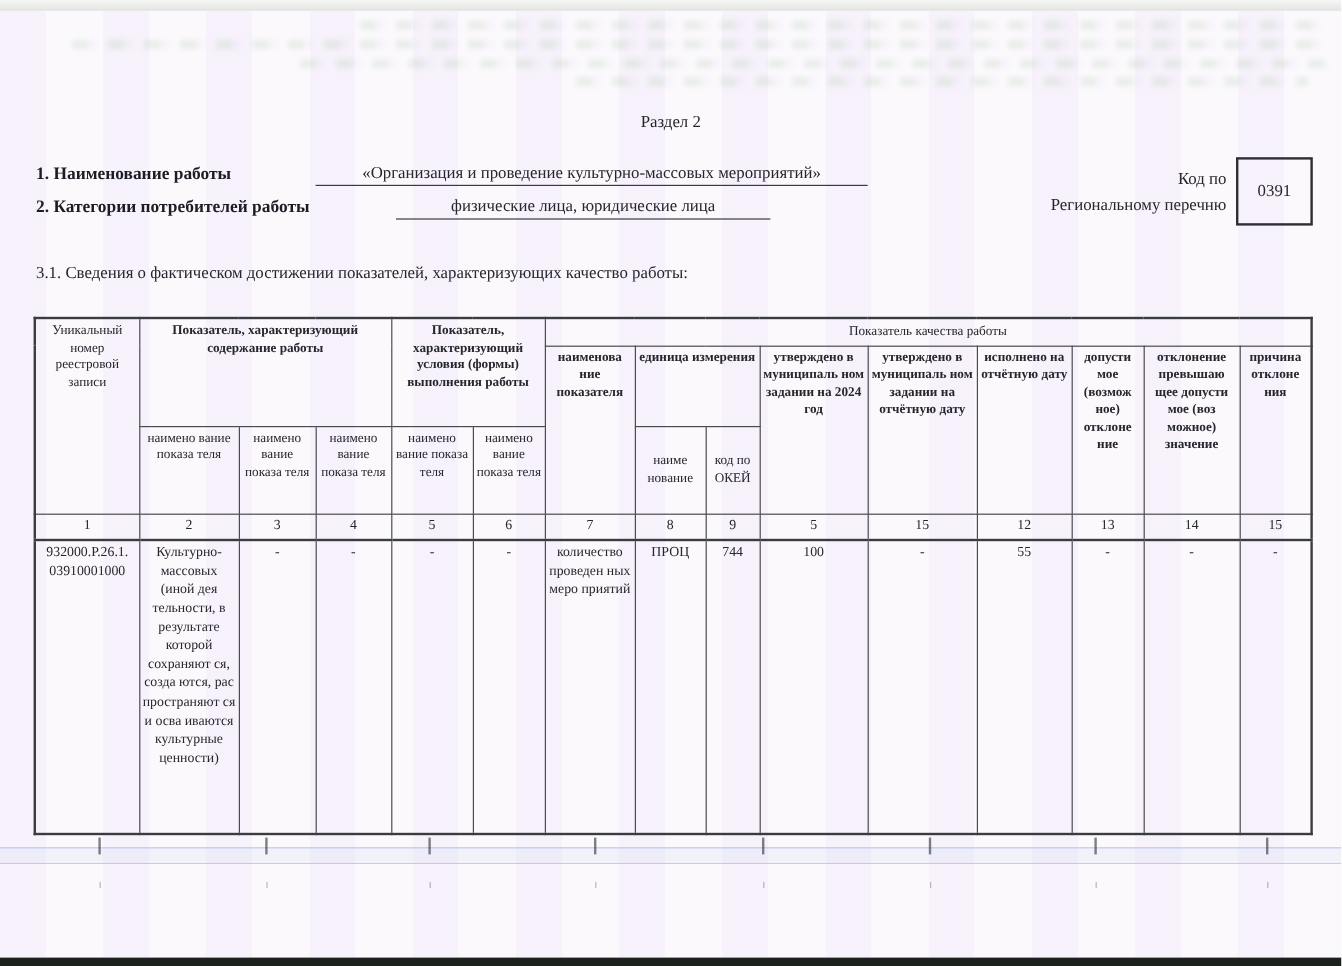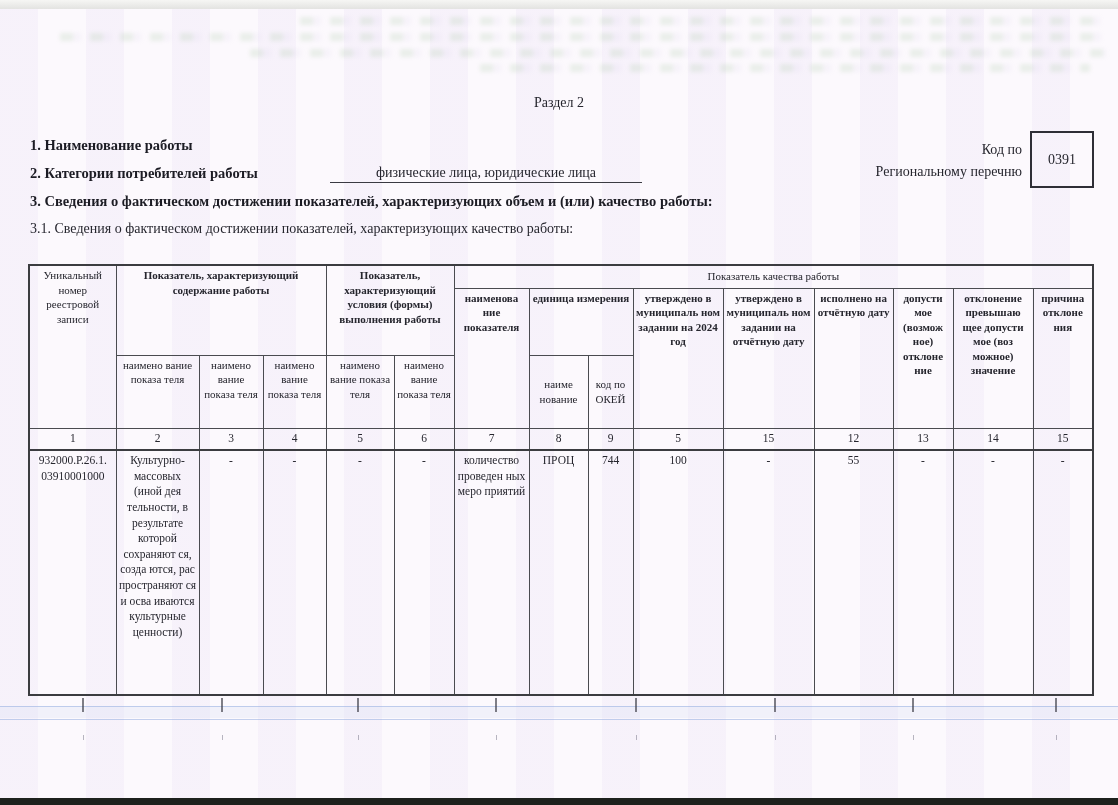--- a/index.html
+++ b/index.html
@@ -67,33 +67,33 @@
   <div class="page">
 
     <div class="bleed b1"></div>
     <div class="bleed b2"></div>
     <div class="bleed b3"></div>
     <div class="bleed b4"></div>
 
     <div class="doc-title">Раздел 2</div>
 
     <div class="field-label" style="left:30px;top:128px;">1. Наименование работы</div>
+    <div class="field-value" style="left:263px;top:128px;width:460px;">«Организация и проведение культурно-массовых мероприятий»</div>
 
     <div class="field-label" style="left:30px;top:156px;">2. Категории потребителей работы</div>
     <div class="field-value" style="left:330px;top:156px;width:312px;">физические лица, юридические лица</div>
 
     <div class="code-label">
       <div>Код по</div>
       <div>Региональному перечню</div>
     </div>
     <div class="code-box">
       <span>0391</span>
     </div>
 
-    <div class="bold-line" style="left:30px;top:184px;">3. Сведения о фактическом достижении показателей, характеризующих объем и (или) качество работы:</div>
     <div class="plain-line" style="left:30px;top:212px;">3.1. Сведения о фактическом достижении показателей, характеризующих качество работы:</div>
 
     <table class="report">
       <colgroup>
         <col style="width:87px">
           <col style="width:83px">
           <col style="width:64px">
         <col style="width:63px">
           <col style="width:68px">
           <col style="width:60px">

